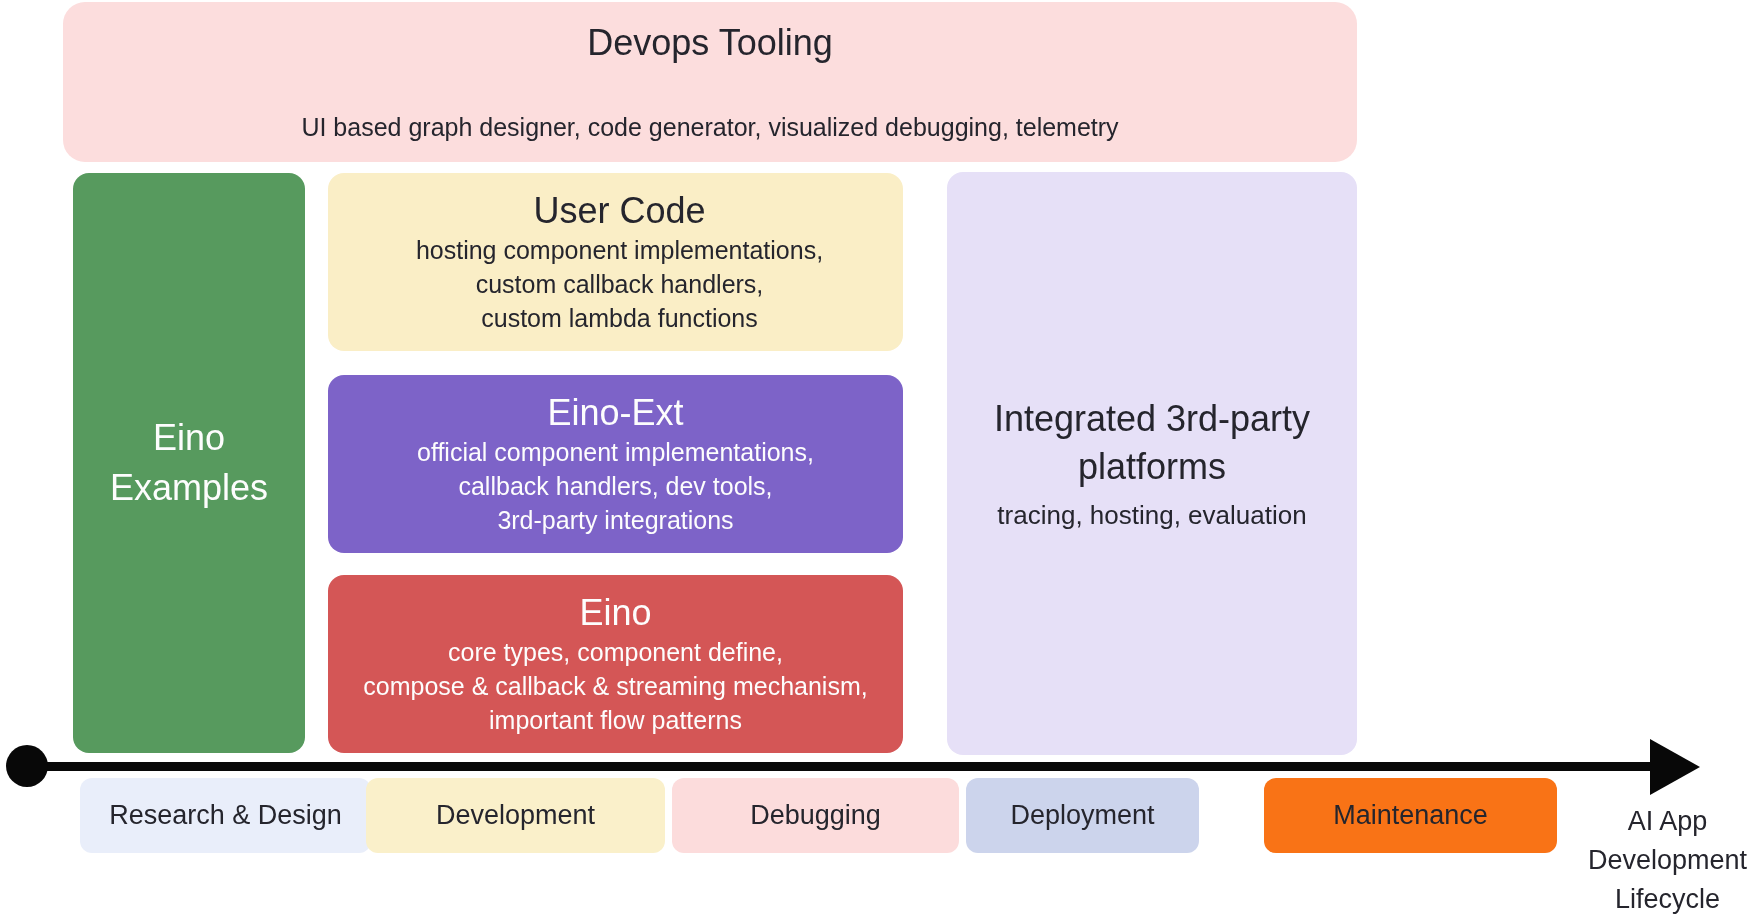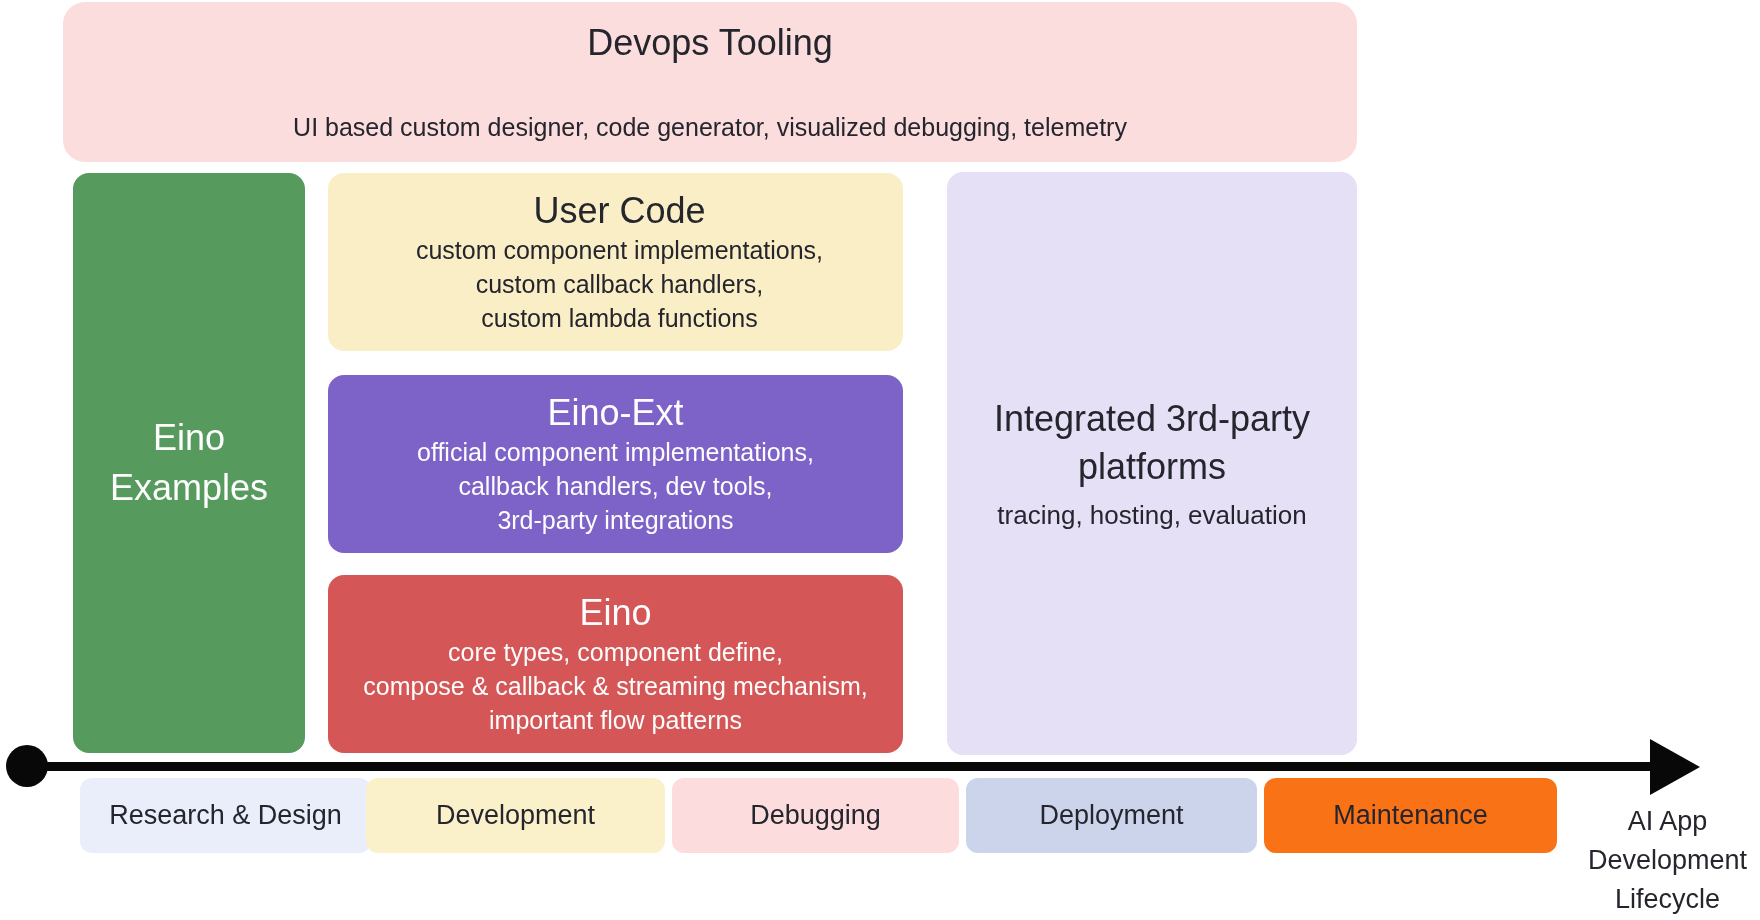--- a/index.html
+++ b/index.html
@@ -86,49 +86,49 @@
     height: 75px;
     border-radius: 12px;
     display: flex;
     align-items: center;
     justify-content: center;
     font-size: 27px;
   }
   #stage-research    { left: 64px;   width: 291px; }
   #stage-development { left: 366px;  width: 299px; }
   #stage-debugging   { left: 672px;  width: 287px; }
-  #stage-deployment  { left: 966px;  width: 291px; }
+  #stage-deployment  { left: 966px;  width: 233px; }
   #stage-maintenance { left: 1264px; width: 293px; }
 
   #lifecycle-label {
     position: absolute;
     left: 1565px; top: 802px;
     width: 205px;
     text-align: center;
     font-size: 27px;
     line-height: 39px;
   }
 </style>
 </head>
 <body>
 
 <div id="canvas">
 
   <div class="box" id="devops-box" style="background: rgb(252, 221, 221);">
     <div class="title">Devops Tooling</div>
-    <div class="subtitle">UI based custom designer, code generator, visualized debugging, telemetry</div>
+    <div class="subtitle">UI based graph designer, code generator, visualized debugging, telemetry</div>
   </div>
 
   <div class="box light-text" id="eino-examples-box" style="background: rgb(87, 154, 94);">
     <div class="title">Eino Examples</div>
   </div>
 
   <div class="box mid-col" id="user-code-box" style="background: rgb(250, 238, 198);">
     <div class="title">User Code</div>
-    <div class="body-line">custom component implementations,</div>
+    <div class="body-line">hosting component implementations,</div>
     <div class="body-line">custom callback handlers,</div>
     <div class="body-line">custom lambda functions</div>
   </div>
 
   <div class="box mid-col light-text" id="eino-ext-box" style="background: rgb(125, 99, 200);">
     <div class="title">Eino-Ext</div>
     <div class="body-line">official component implementations,</div>
     <div class="body-line">callback handlers, dev tools,</div>
     <div class="body-line">3rd-party integrations</div>
   </div>

